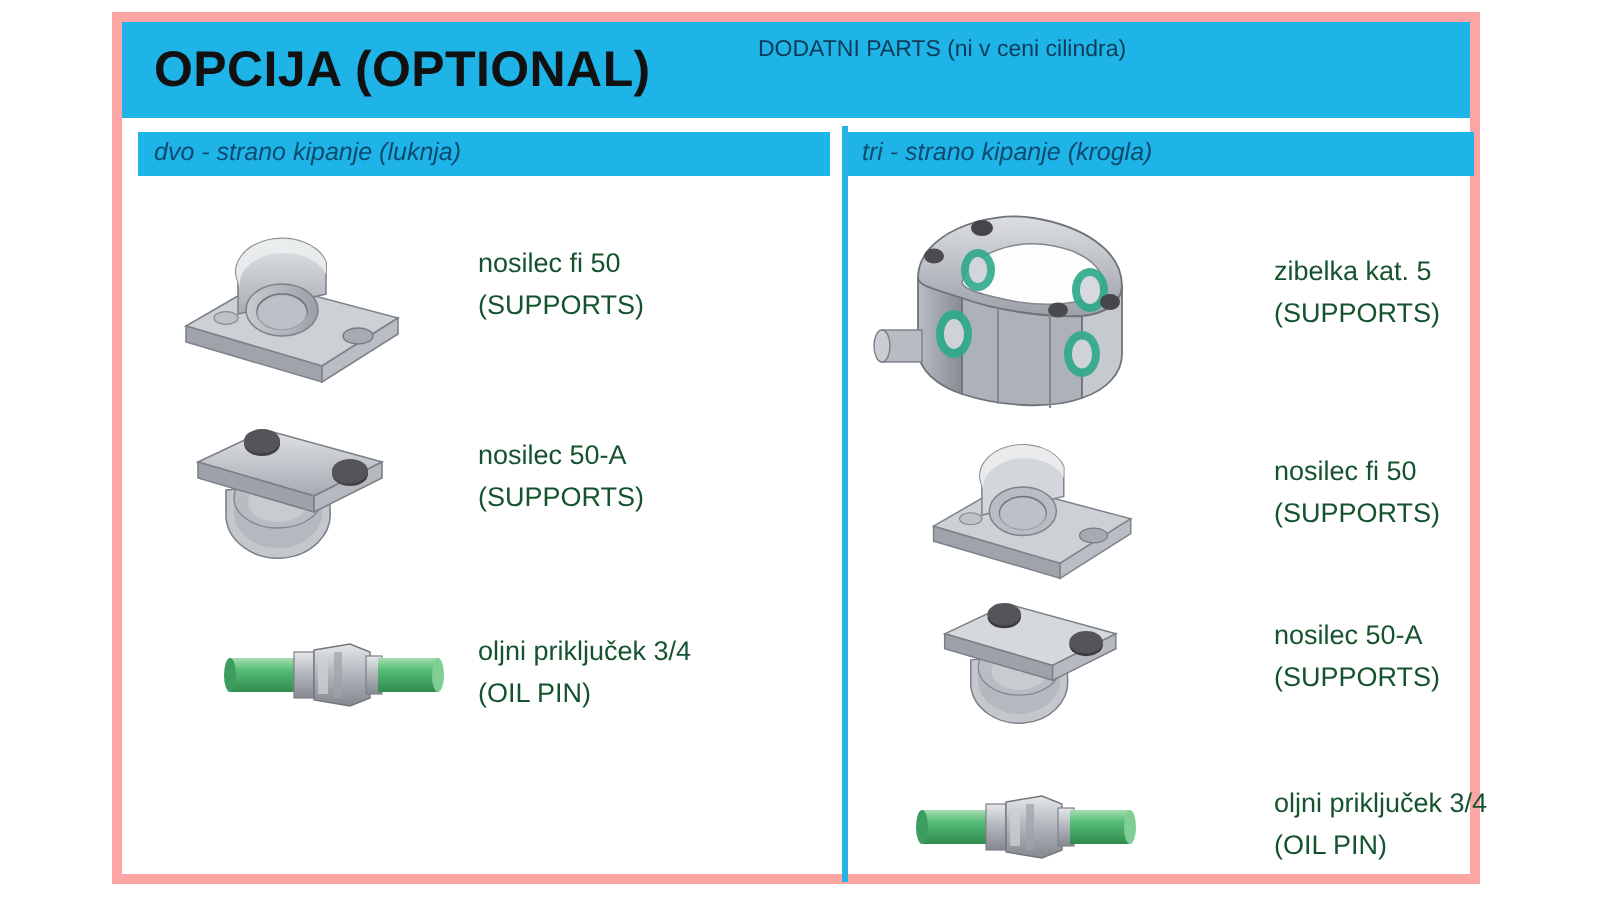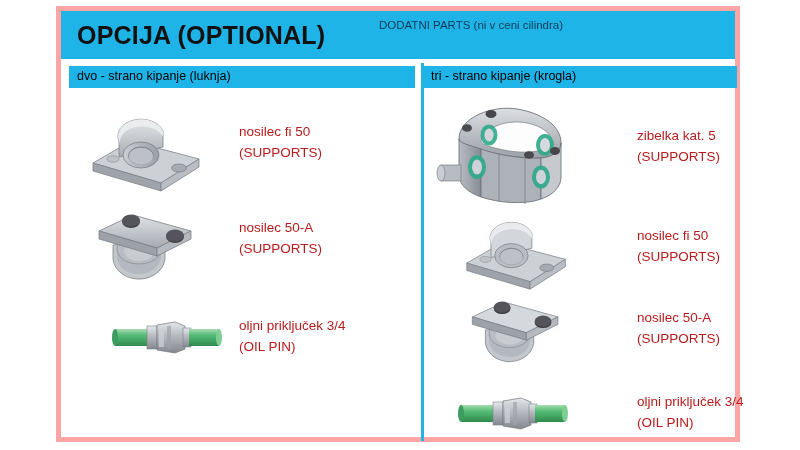--- a/index.html
+++ b/index.html
@@ -31,36 +31,36 @@
   }
   .header-note div{white-space:nowrap;}
 
   
   .col-head{
     position:absolute;height:22px;background:#1fb4e8;
     box-sizing:border-box;
   }
   .col-head span{
     position:absolute;left:8px;top:3px;
-    font-size:12.5px;color:#000000;white-space:nowrap;
+    font-size:12.5px;color:#0c4a6e;white-space:nowrap;font-style:italic;
   }
   #colhead-left{left:8px;top:55px;width:346px;}
   #colhead-right{left:362px;top:55px;width:314px;}
 
   
   .col-divider{
     position:absolute;left:360px;top:52px;width:3px;height:378px;
     background:#24b3e3;
   }
 
   
   .row{position:absolute;}
   .thumb{position:absolute;left:0;top:0;}
   .caption{
-    position:absolute;font-size:13.5px;color:#b91c1c;line-height:21px;
+    position:absolute;font-size:13.5px;color:#14532d;line-height:21px;
     white-space:nowrap;
   }
   .caption div{white-space:nowrap;}
 
   svg{display:block;overflow:visible;}
 </style>
 </head>
 <body>
 
 <div class="slide">

